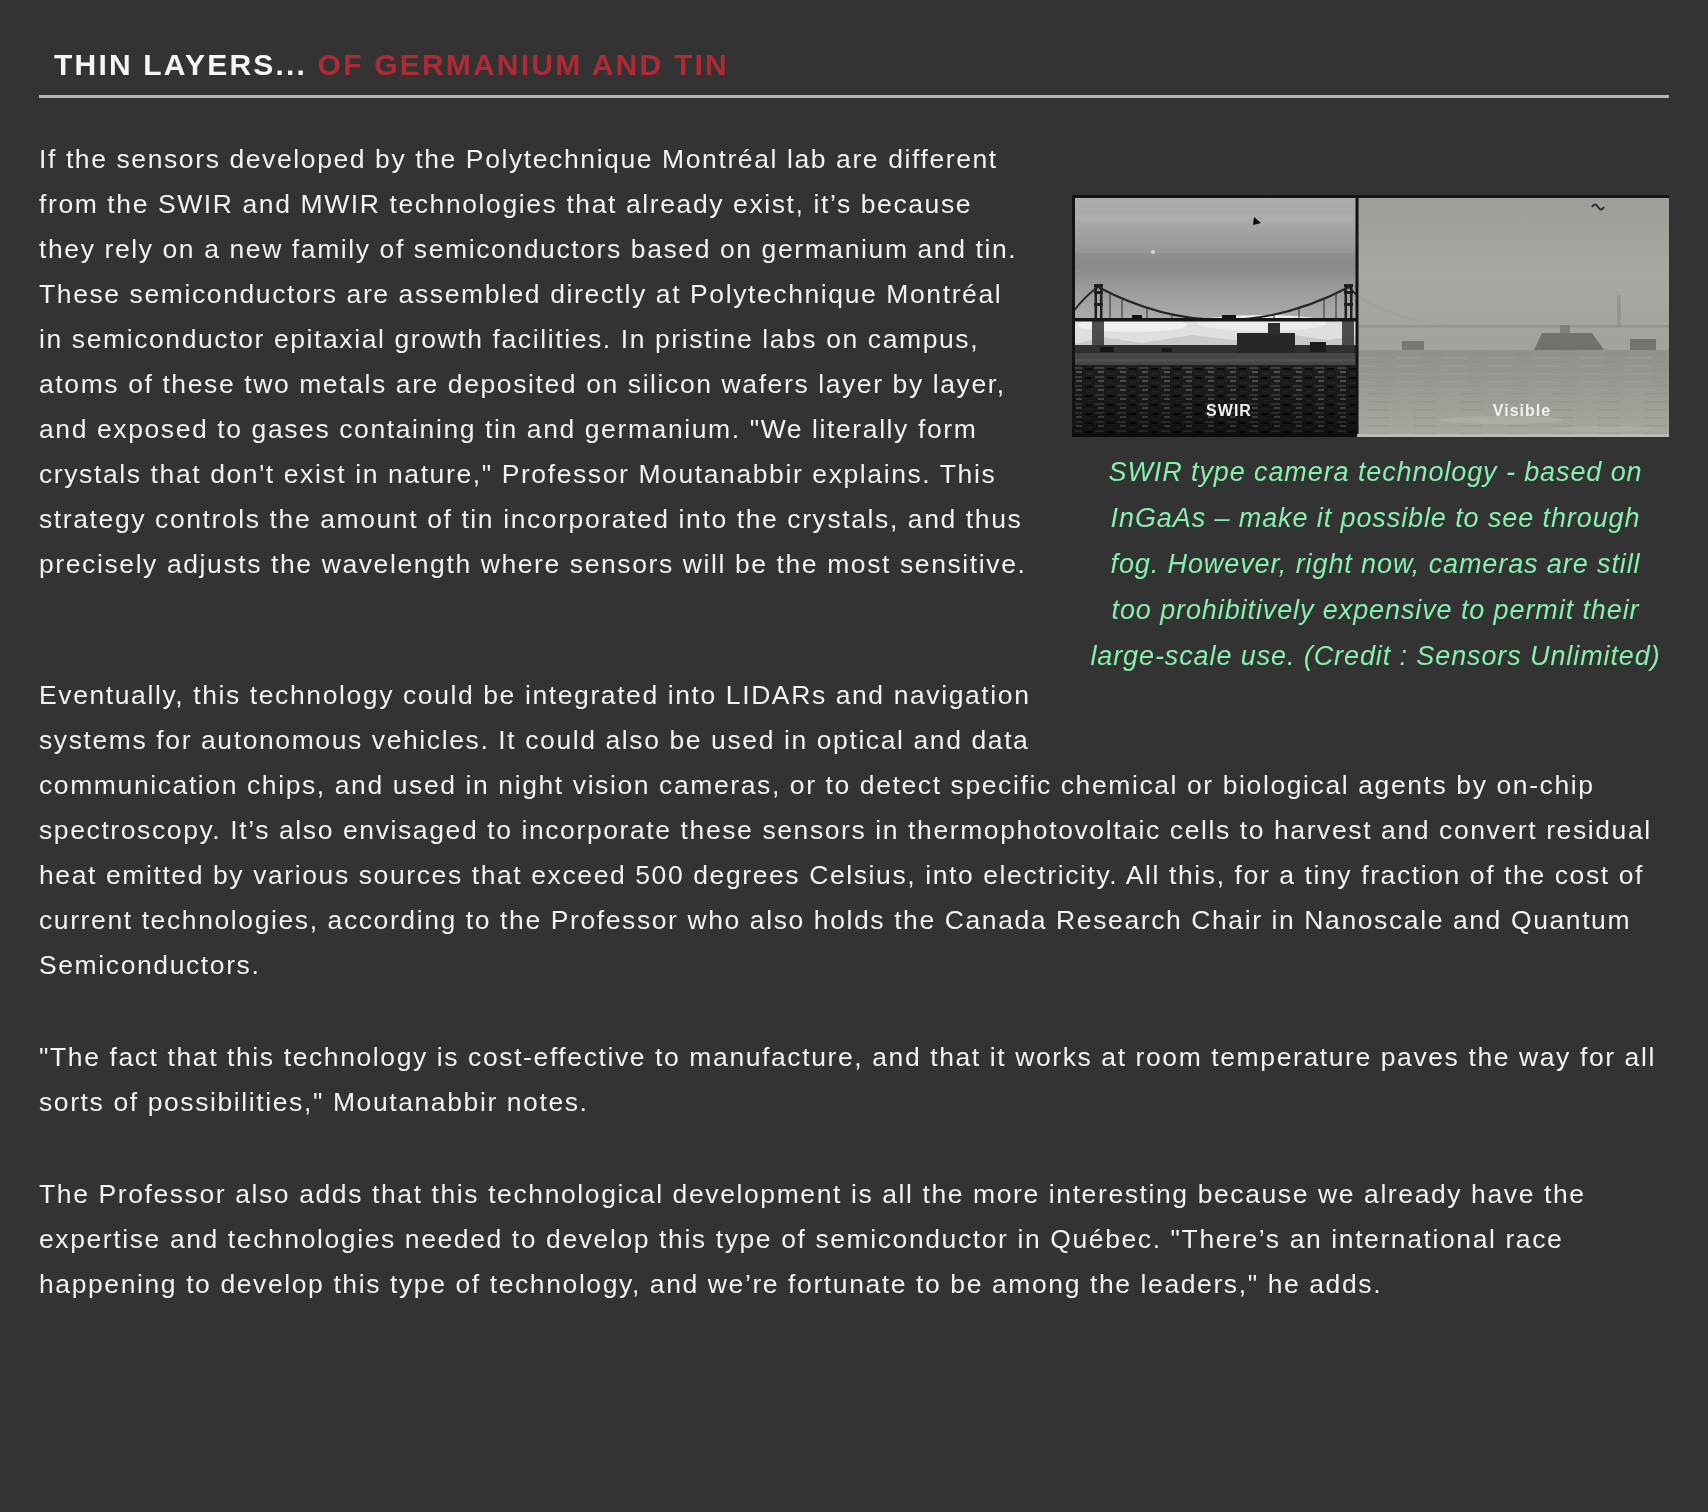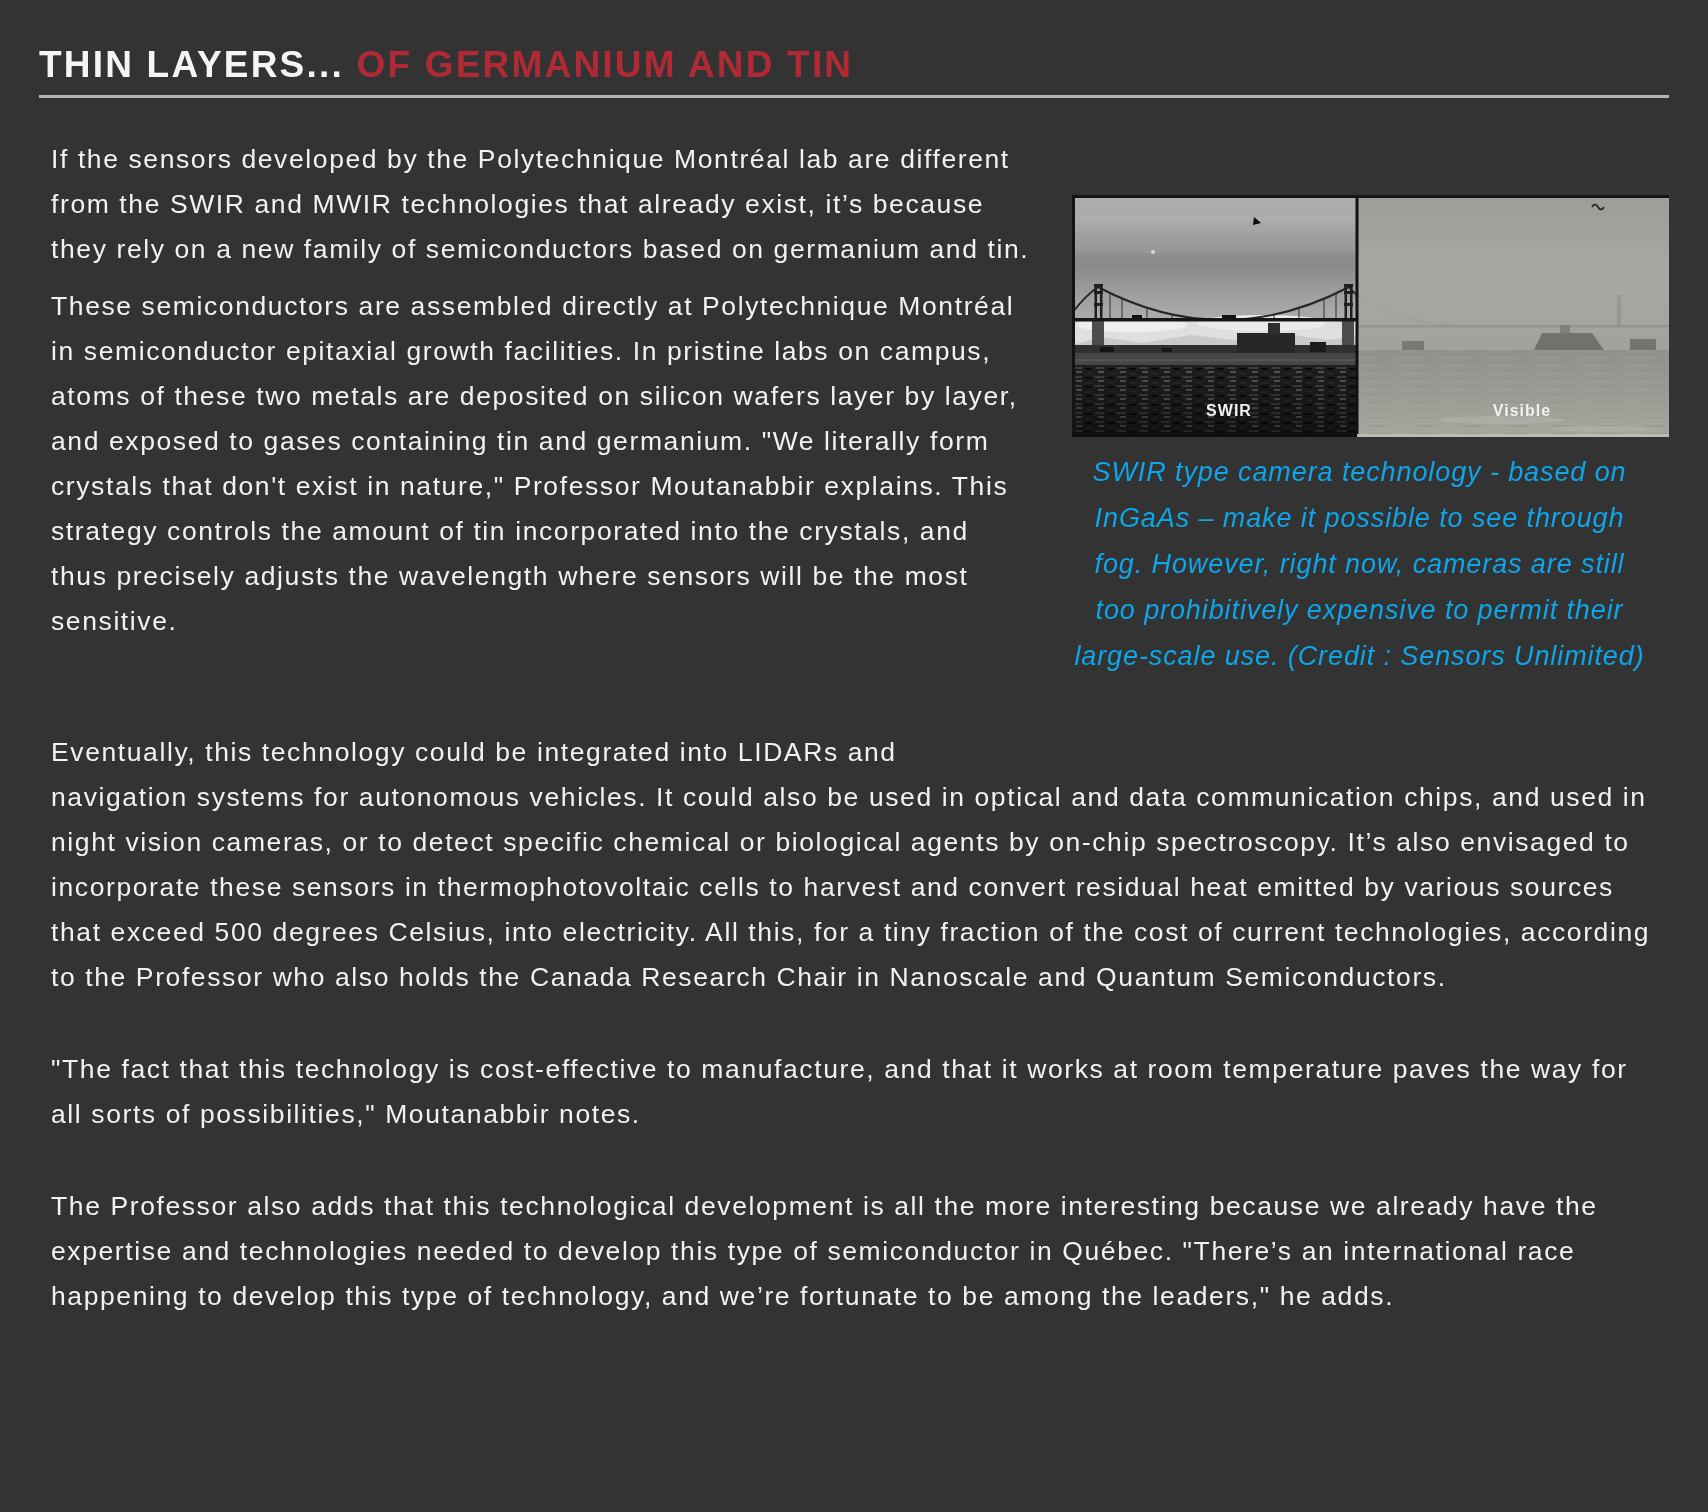--- a/index.html
+++ b/index.html
@@ -6,49 +6,50 @@
   .page{
     position:relative;
     width:1708px;height:1512px;
     box-sizing:border-box;
     background:#333333;
     padding:48px 39px 0 39px;
     font-family:"Liberation Sans",sans-serif;
     overflow:hidden;
   }
   h2.section-title{
-    margin:0 0 13px 0;
-    font-size:37px;line-height:34px;
+    margin:0 0 13px 15px;
+    font-size:30px;line-height:34px;
     font-weight:700;letter-spacing:2.2px;
     color:#f5f5f5;
     font-family:"Liberation Sans",sans-serif;
   }
   h2.section-title .accent{color:#B02A35;}
   .rule{height:3px;background:#b5b5b5;margin:0 0 39px 0;}
   .content{
     font-size:26.5px;line-height:45px;letter-spacing:1.6px;
     color:#f2f2f2;text-align:left;
   }
-  .content p{margin:12px;}
+  .content p{margin:0;}
   p.gap-lg{margin-top:86px;}
   p.gap{margin-top:47px;}
   figure.swir-figure{
     float:right;
     width:597px;
     margin:58px 0 77px 40px;
     padding:0;
     text-align:center;
   }
   figure.swir-figure svg{display:block;}
   figcaption{
     margin-top:12px;
     width:575px;
     font-style:italic;
     font-size:27px;line-height:46px;letter-spacing:0.9px;
-    color:#0ea5e9;
+    color:#86efac;
+    margin-left:16px;
   }
   .photo-label{
     font-family:"Liberation Sans",sans-serif;
     font-size:16px;font-weight:700;letter-spacing:1px;
     fill:#f2f2f2;
   }
 </style>
 </head>
 <body>
 

